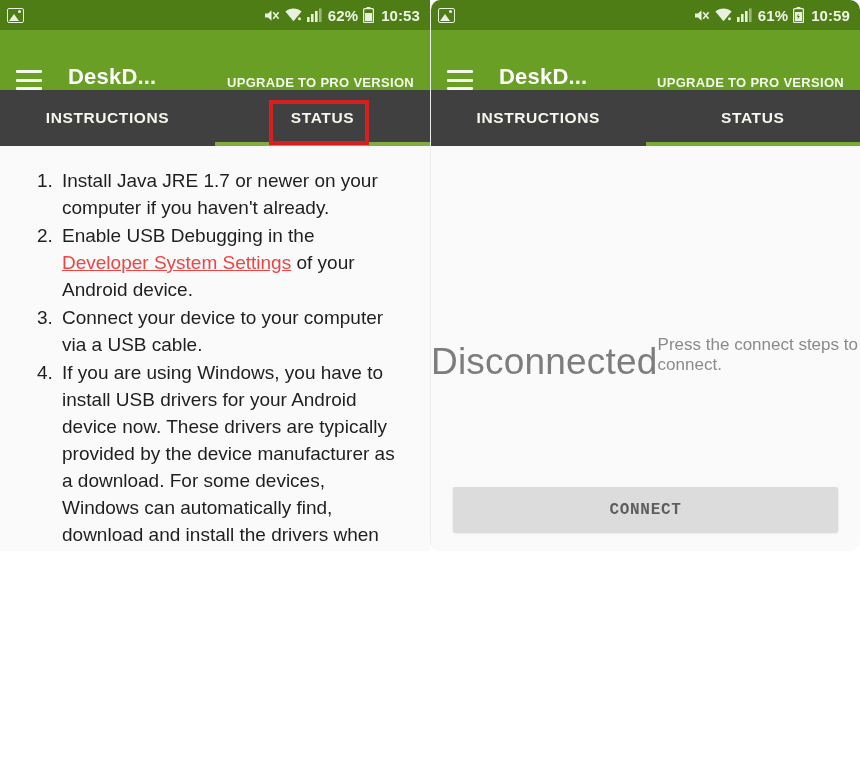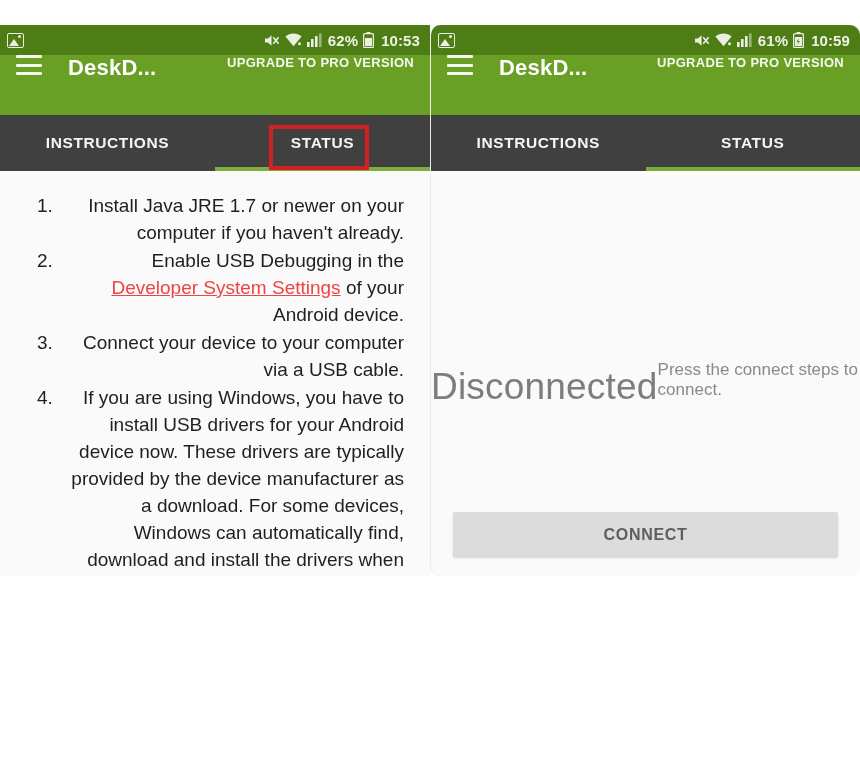--- a/index.html
+++ b/index.html
@@ -19,21 +19,20 @@
     height: 761px;
   }
   .phone {
     width: 430px;
     height: 551px;
     position: relative;
     display: flex;
     flex-direction: column;
     background: #fafafa;
     overflow: hidden;
-    margin-top: 25px;
   }
   .phone.right {
     border-left: 1px solid #ececec;
     box-sizing: border-box;
     width: 430px;
     border-radius: 10px;
   }
 
   
   .statusbar {
@@ -89,21 +88,21 @@
     border-radius: 50%;
   }
   .svgicon { display: block; }
 
   
   .appbar {
     height: 60px;
     flex: 0 0 60px;
     background: #689f24;
     display: flex;
-    align-items: flex-start;
+    align-items: flex-end;
     padding: 0 8px 0 16px;
     box-sizing: border-box;
   }
   .hamburger {
     width: 26px;
     height: 20px;
     display: flex;
     flex-direction: column;
     justify-content: space-between;
     cursor: pointer;
@@ -214,21 +213,20 @@
   .doc ol {
     margin: 0;
     padding-left: 32px;
     font-size: 19px;
     line-height: 1.42;
     color: #1f1f1f;
   }
   .doc ol li {
     margin-bottom: 1px;
     padding-left: 4px;
-    text-align: right;
   }
   .inline-link {
     color: #ef4444;
     text-decoration: underline;
     cursor: pointer;
   }
 
   
   .status-screen {
     flex: 1 1 auto;
@@ -261,21 +259,21 @@
   .connect-btn {
     width: 385px;
     height: 45px;
     background: #dcdcdc;
     border: none;
     border-radius: 2px;
     color: #5e5e5e;
     font-size: 16px;
     font-weight: bold;
     letter-spacing: 0.7px;
-    font-family: Liberation Sans, sans-serif;
+    font-family: Liberation Mono, monospace;
     cursor: pointer;
     box-shadow: 0 1px 2px rgba(0,0,0,0.16);
   }
 </style>
 </head>
 <body>
 
 <div class="screens">
 
   <div class="phone left">

